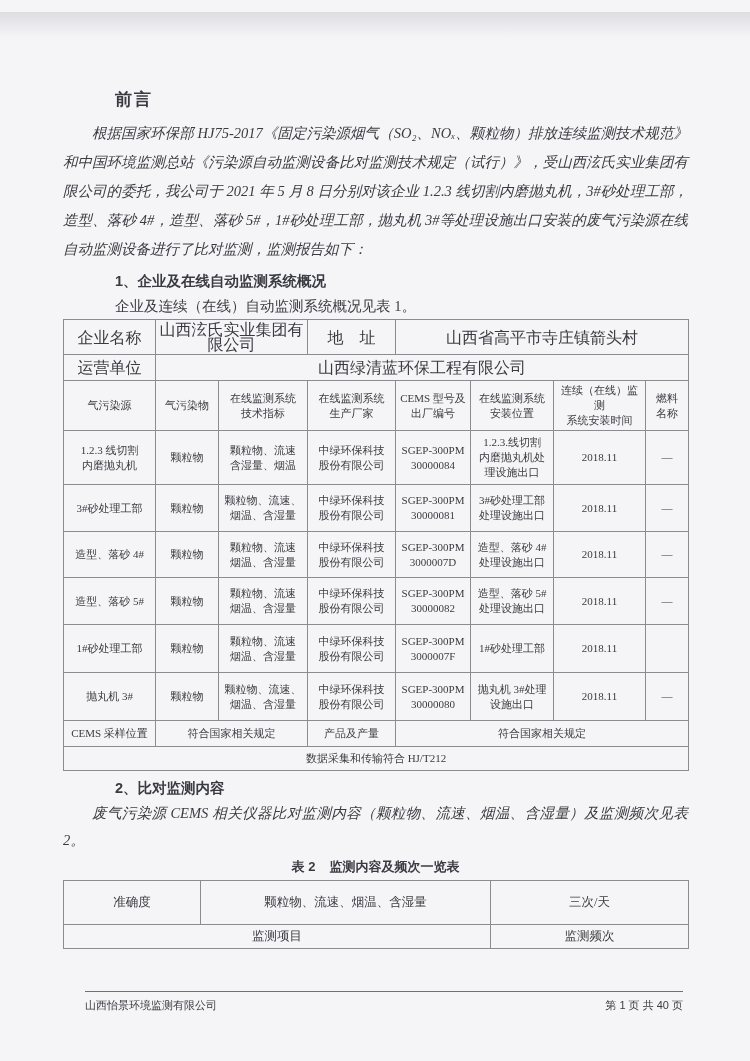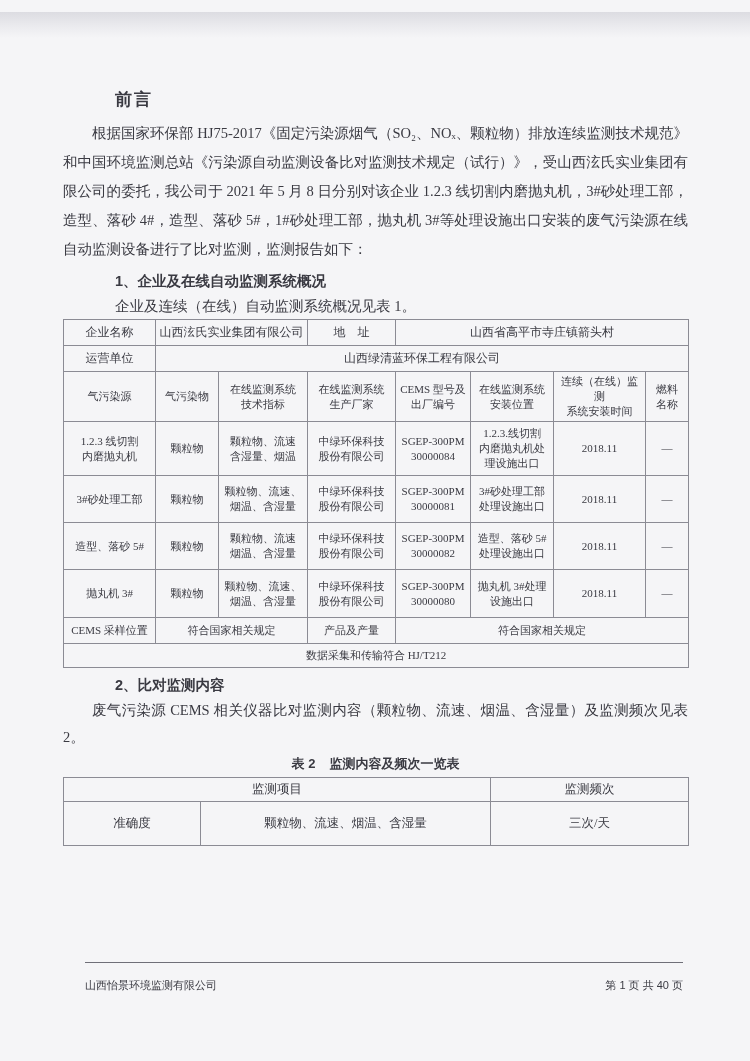--- a/index.html
+++ b/index.html
@@ -19,45 +19,46 @@
   }
   .content { position:absolute; left:63px; top:88px; width:625px; }
   .inset { margin-left:52px; margin-right:43px; }
   h1.preface {
     font-family:"Liberation Sans","DejaVu Sans",sans-serif;
     font-size:17px; font-weight:bold; margin:0 0 8px 52px; letter-spacing:2px;
   }
   p.body-text {
     font-size:14.5px; line-height:29px; margin:0; text-align:justify;
     text-indent:2em;
+    font-style:italic;
   }
   h2.sec-head {
     font-family:"Liberation Sans","DejaVu Sans",sans-serif;
     font-size:14.5px; font-weight:bold; margin:8px 0 2px 52px;
   }
   p.intro { font-size:14.5px; line-height:26px; margin:0 0 0 52px; }
   .tbl-caption {
     font-family:"Liberation Sans","DejaVu Sans",sans-serif;
     font-size:13px; font-weight:bold; text-align:center; margin:4px 0 4px 0;
   }
   .tbl-caption .cap-no { margin-right:34px; }
   table.doc {
     border-collapse:collapse; table-layout:fixed; width:625px;
     font-size:11px; line-height:15px; color:#3a3a42;
   }
   table.doc td, table.doc th {
     border:1px solid #8b8b94; padding:2px 2px; text-align:center;
     vertical-align:middle; font-weight:normal; white-space:pre-line;
     overflow:hidden;
   }
-  table.doc tr.info-row td { font-size:12px; height:26px; }
+  table.doc tr.info-row td { font-size:16px; height:26px; }
   table.doc tr.head-row th { height:50px; }
   .footer {
-    position:absolute; left:85px; right:67px; top:962px;
-    border-top:1px solid #6f6f78; padding-top:15px;
+    position:absolute; left:85px; right:67px; top:991px;
+    border-top:1px solid #6f6f78; padding-top:6px;
     display:flex; justify-content:space-between;
     font-size:11px; color:#3a3a42;
     font-family:"Liberation Sans","DejaVu Sans",sans-serif;
   }
   .t2-head { font-weight:bold; }
 </style>
 </head>
 <body>
 
 <div class="scan-band"></div>
@@ -133,33 +134,60 @@
 烟温、含湿量</td>
         <td>中绿环保科技
 股份有限公司</td>
         <td>SGEP-300PM
 30000081</td>
         <td>3#砂处理工部
 处理设施出口</td>
         <td>2018.11</td>
         <td>—</td>
       </tr>
+      <tr style="height:46px">
+        <td>造型、落砂 4#</td>
+        <td>颗粒物</td>
+        <td>颗粒物、流速
+烟温、含湿量</td>
+        <td>中绿环保科技
+股份有限公司</td>
+        <td>SGEP-300PM
+3000007D</td>
+        <td>造型、落砂 4#
+处理设施出口</td>
+        <td>2018.11</td>
+        <td>—</td>
+      </tr>
       <tr style="height:47px">
         <td>造型、落砂 5#</td>
         <td>颗粒物</td>
         <td>颗粒物、流速
 烟温、含湿量</td>
         <td>中绿环保科技
 股份有限公司</td>
         <td>SGEP-300PM
 30000082</td>
         <td>造型、落砂 5#
 处理设施出口</td>
         <td>2018.11</td>
         <td>—</td>
+      </tr>
+      <tr style="height:48px">
+        <td>1#砂处理工部</td>
+        <td>颗粒物</td>
+        <td>颗粒物、流速
+烟温、含湿量</td>
+        <td>中绿环保科技
+股份有限公司</td>
+        <td>SGEP-300PM
+3000007F</td>
+        <td>1#砂处理工部</td>
+        <td>2018.11</td>
+        <td></td>
       </tr>
       <tr style="height:48px">
         <td>抛丸机 3#</td>
         <td>颗粒物</td>
         <td>颗粒物、流速、
 烟温、含湿量</td>
         <td>中绿环保科技
 股份有限公司</td>
         <td>SGEP-300PM
 30000080</td>
@@ -187,29 +215,29 @@
     <span class="cap-no" style="margin-right:14px">表 2</span><span>监测内容及频次一览表</span>
   </div>
 
   <table class="doc" style="font-size:12.5px">
     <colgroup>
       <col style="width:137px">
         <col style="width:290px">
         <col style="width:198px">
     </colgroup>
     <tbody>
-      <tr style="height:24px">
-        <th colspan="2" class="t2-head">监测项目</th>
-        <th class="t2-head">监测频次</th>
-      </tr>
       <tr style="height:44px">
         <td>准确度</td>
         <td>颗粒物、流速、烟温、含湿量</td>
         <td>三次/天</td>
       </tr>
+      <tr style="height:24px">
+        <th colspan="2" class="t2-head">监测项目</th>
+        <th class="t2-head">监测频次</th>
+      </tr>
     </tbody>
   </table>
 
 </div>
 
 <div class="footer">
   <span>山西怡景环境监测有限公司</span>
   <span>第 1 页 共 40 页</span>
 </div>
 

